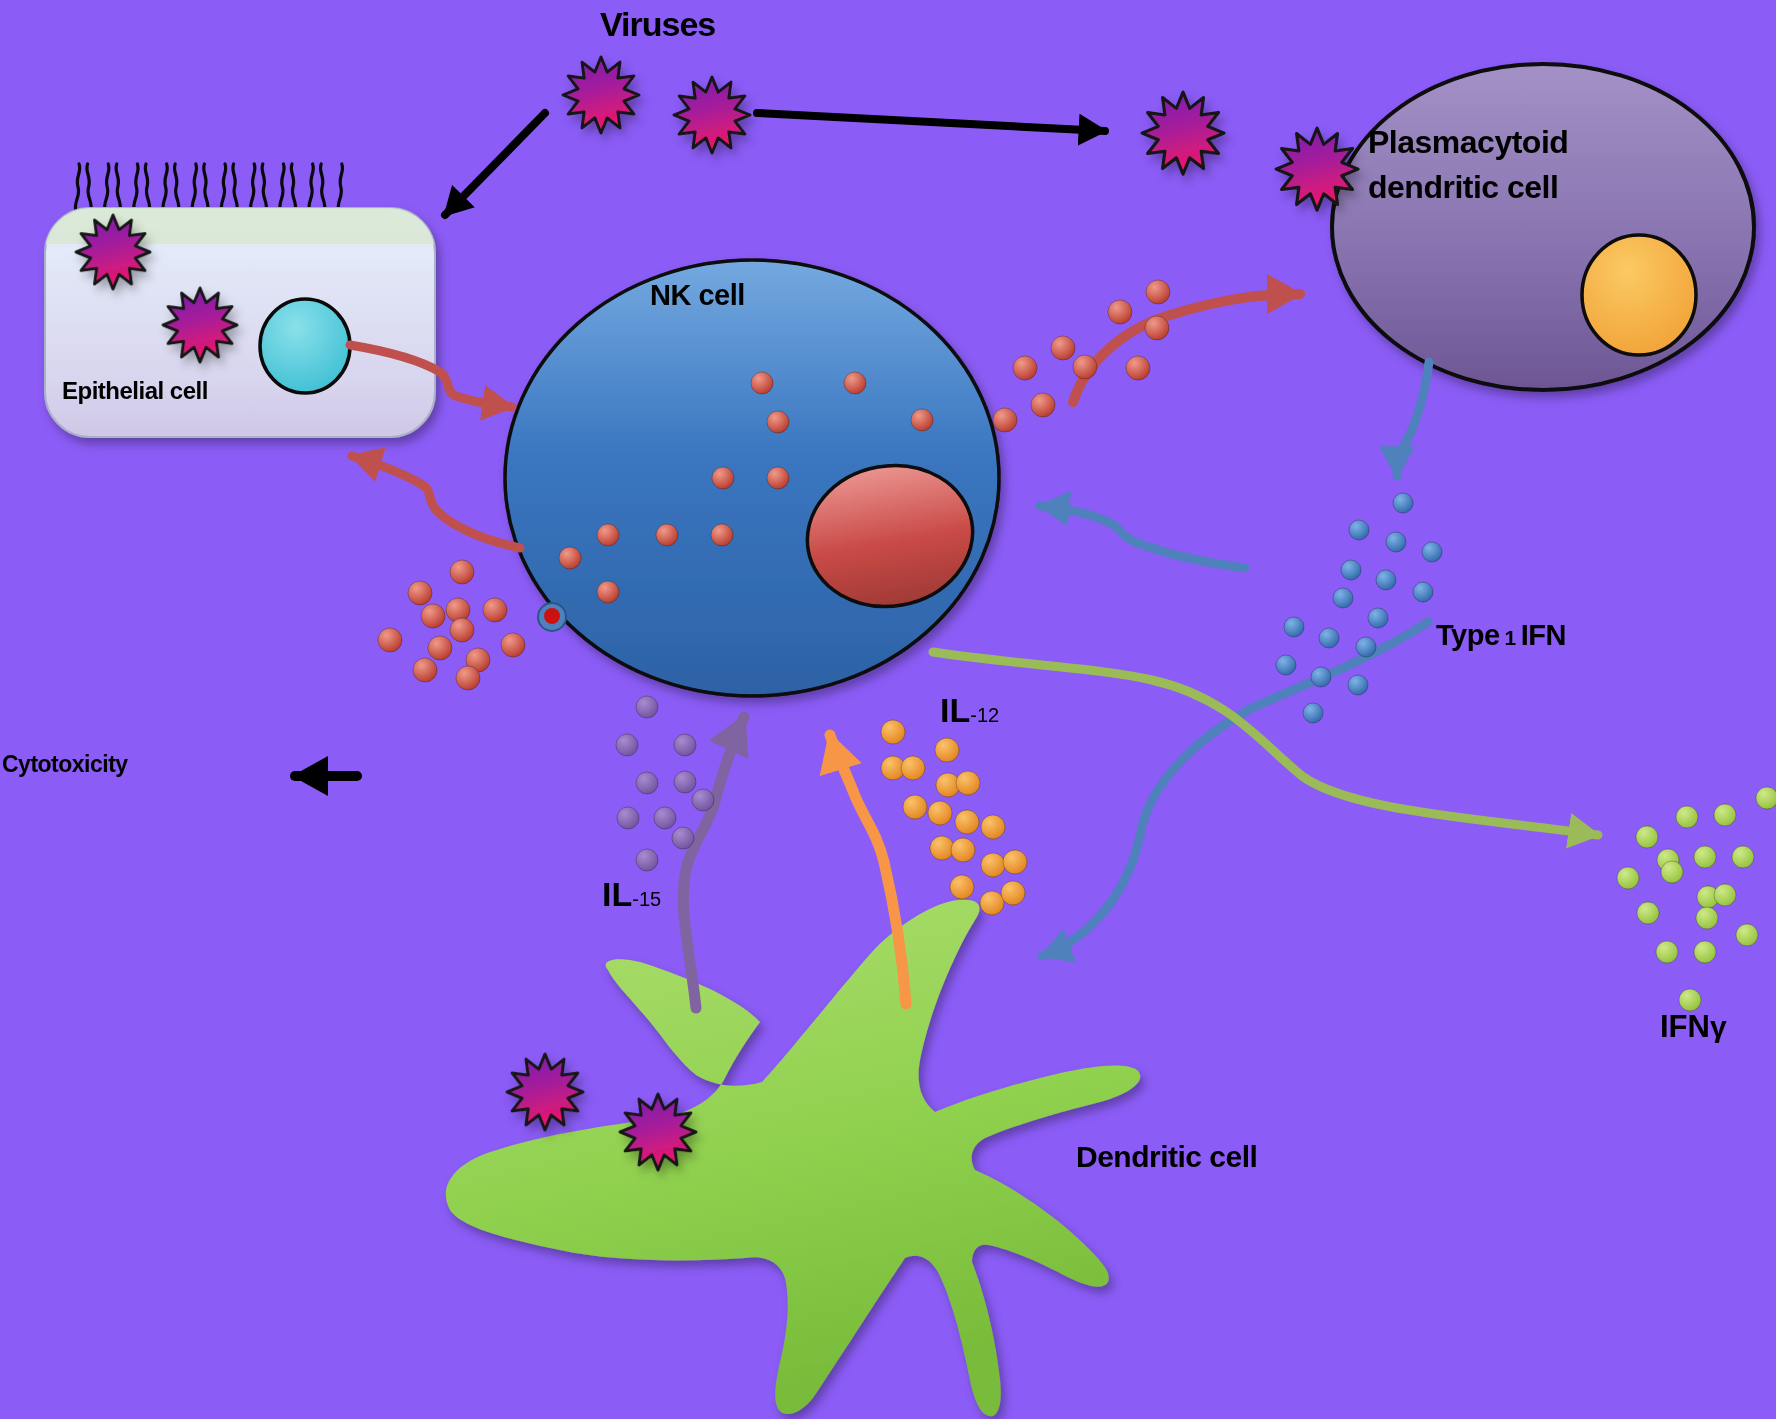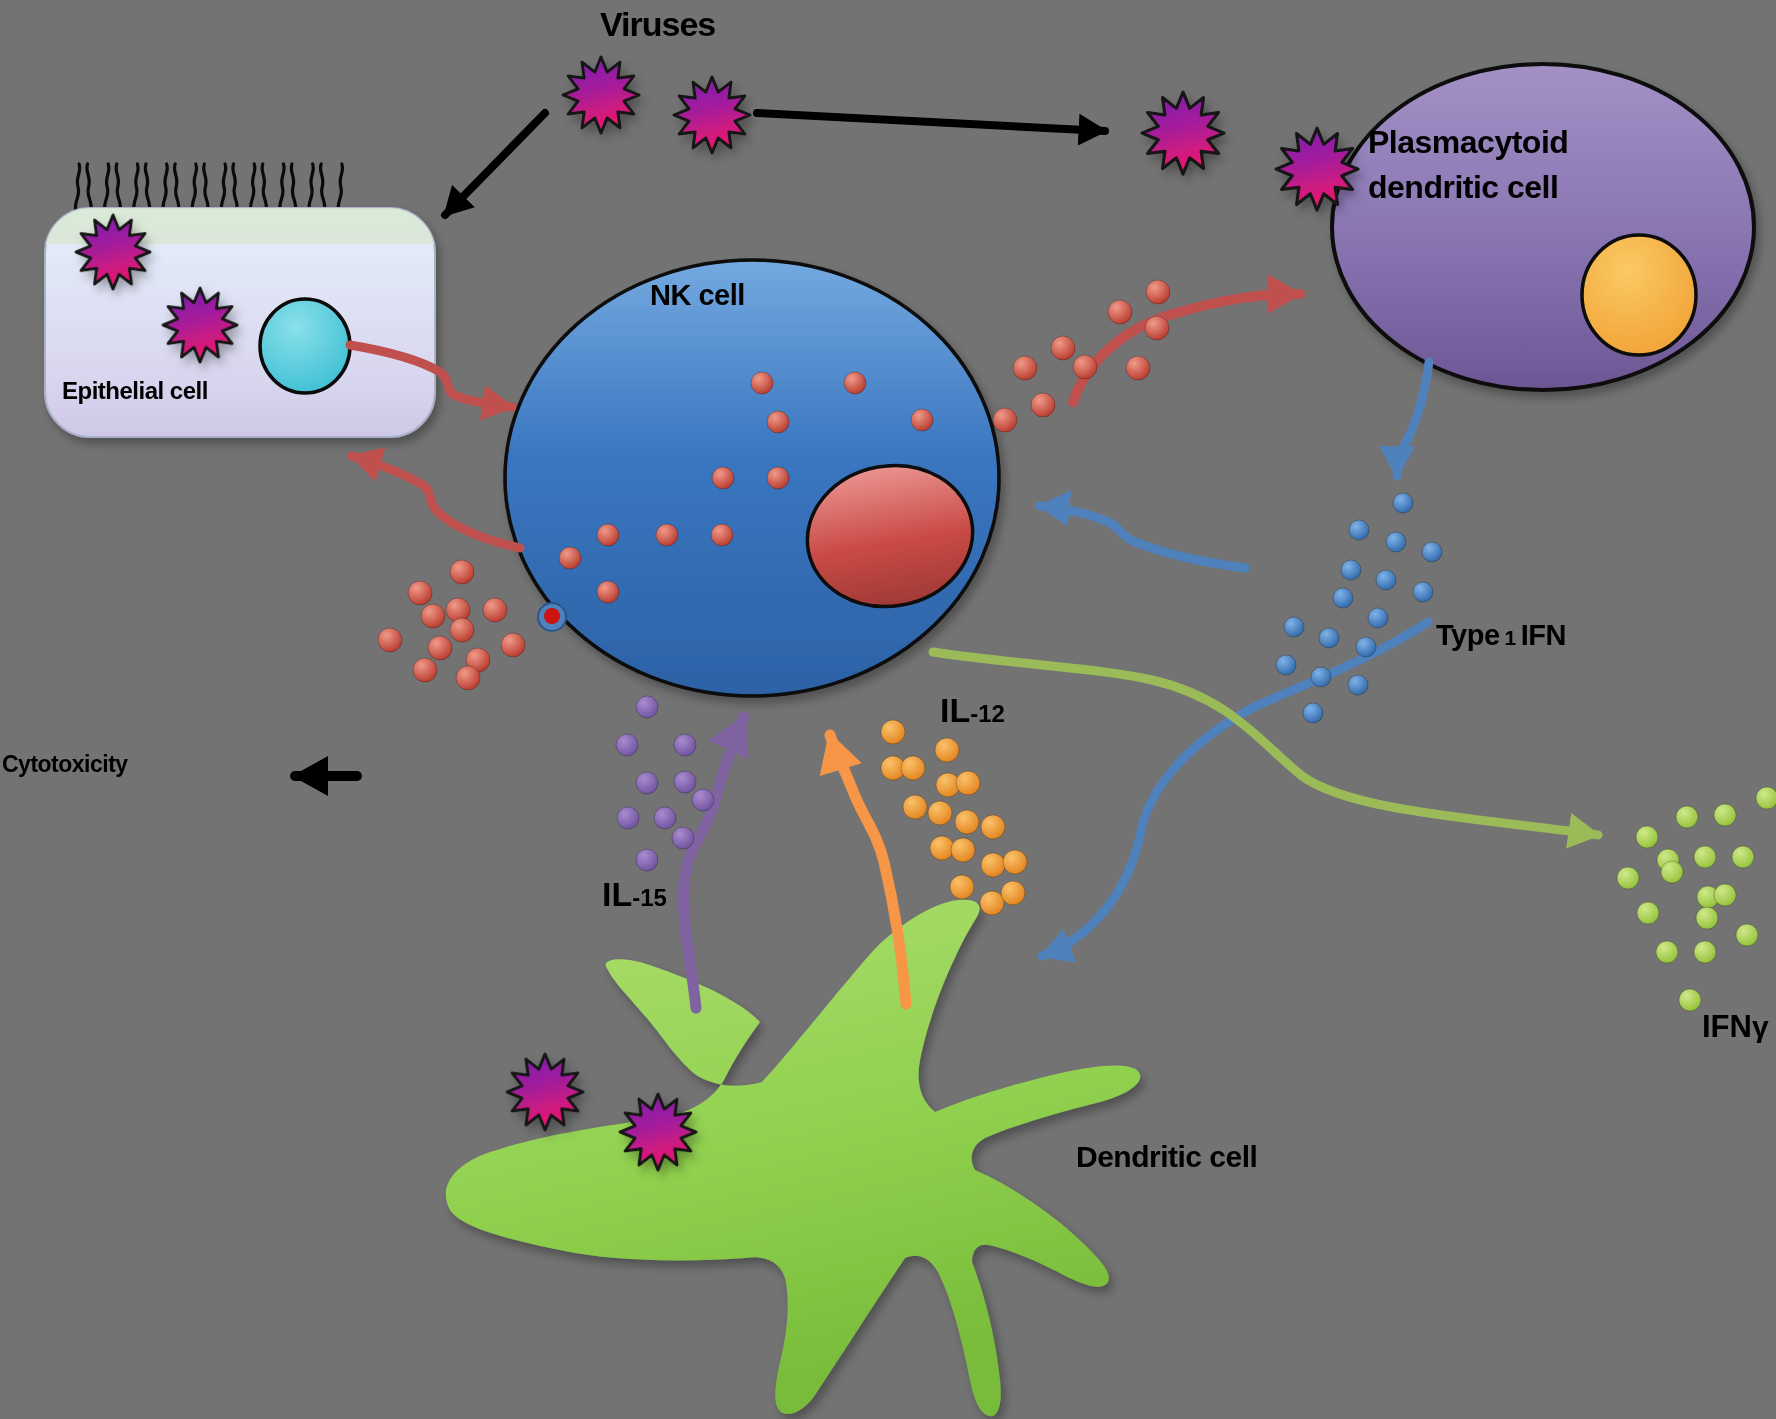--- a/index.html
+++ b/index.html
@@ -1,33 +1,33 @@
 <!DOCTYPE html>
 <html><head>
 <meta charset="utf-8">
 <style>
   html,body{margin:0;padding:0;background:#fff;}
   .stage{
-    position:relative;width:1776px;height:1419px;background:#737373;overflow:hidden;
+    position:relative;width:1776px;height:1419px;background:#8b5cf6;overflow:hidden;
     font-family:"Liberation Sans", sans-serif;
   }
   .stage svg{position:absolute;left:0;top:0;}
   .lbl{position:absolute;font-weight:bold;color:#000;white-space:nowrap;line-height:1.1;}
   #lbl-viruses{left:600px;top:6px;font-size:34px;letter-spacing:-1px;}
   #lbl-nk{left:650px;top:280px;font-size:29px;letter-spacing:-0.5px;}
   #lbl-pdc{left:1368px;top:120px;font-size:32px;line-height:45px;letter-spacing:-0.5px;}
   #lbl-epithelial{left:62px;top:378px;font-size:24px;letter-spacing:-0.5px;}
   #lbl-dc{left:1076px;top:1140px;font-size:30px;letter-spacing:-0.5px;}
   #lbl-cyto{left:2px;top:752px;font-size:23px;letter-spacing:-0.5px;}
   #lbl-perforin{left:357px;top:703px;width:195px;text-align:center;font-size:29px;line-height:44px;letter-spacing:-0.5px;}
   #lbl-il15{left:602px;top:876px;font-size:34px;}
   #lbl-il12{left:940px;top:692px;font-size:34px;}
   #lbl-type1ifn{left:1436px;top:620px;font-size:29px;letter-spacing:-0.5px;}
-  #lbl-ifng{left:1660px;top:1010px;font-size:31px;margin-left:42px;}
-  .sub{font-size:24px;font-weight:bold;}
+  #lbl-ifng{left:1660px;top:1010px;font-size:31px;}
+  .sub{font-size:20px;font-weight:normal;}
   .mid{font-size:21px;font-weight:bold;margin:0 5px;}
   .gamma{font-size:30px;font-weight:bold;}
 </style>
 </head>
 <body>
 
 <div class="stage">
 <svg width="1776" height="1419" viewBox="0 0 1776 1419">
   <defs>
     <filter id="softshadow" x="-30%" y="-30%" width="160%" height="160%">

